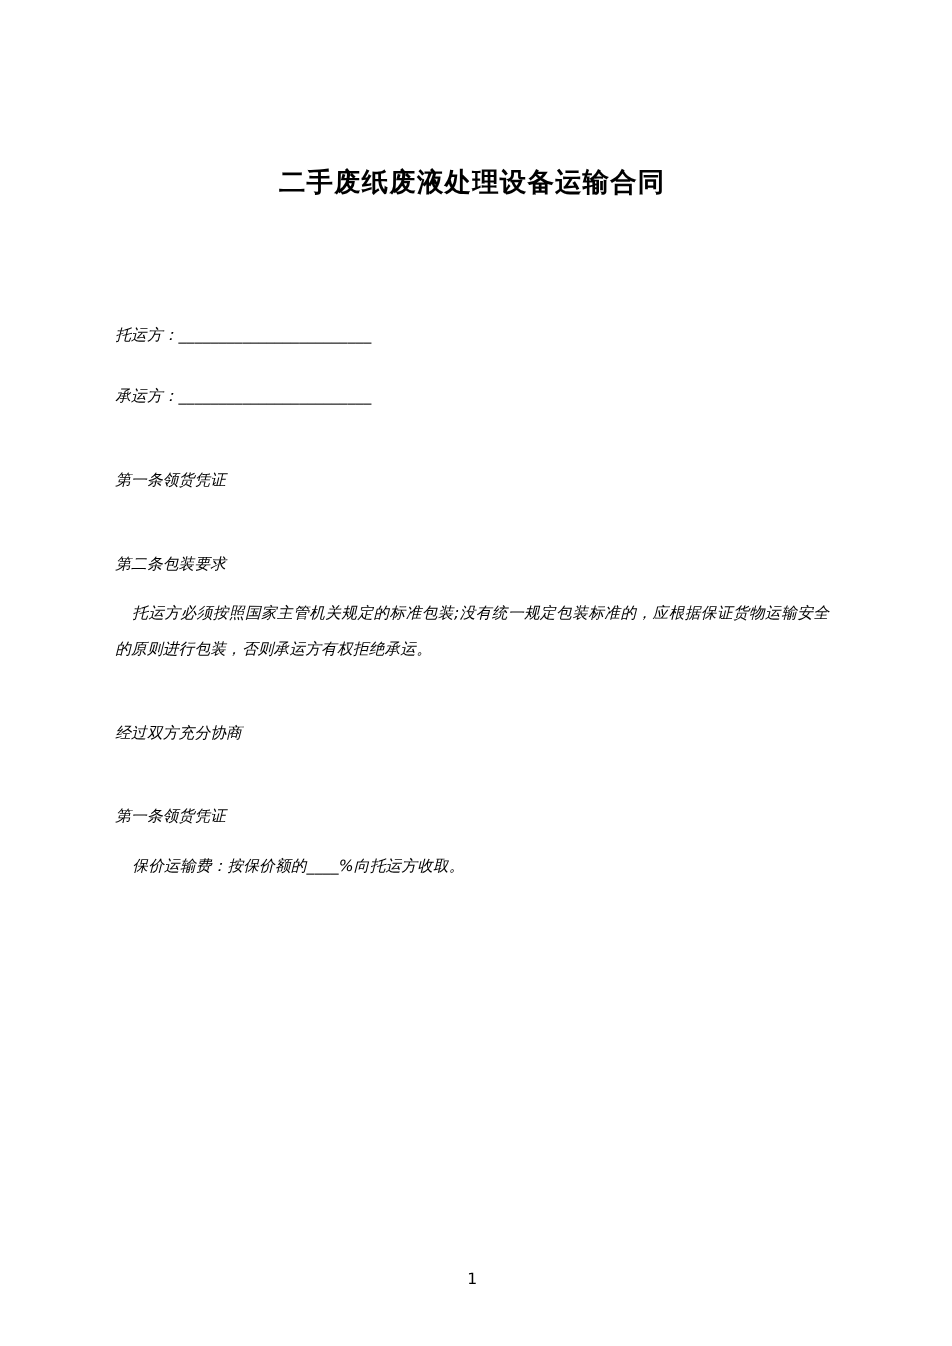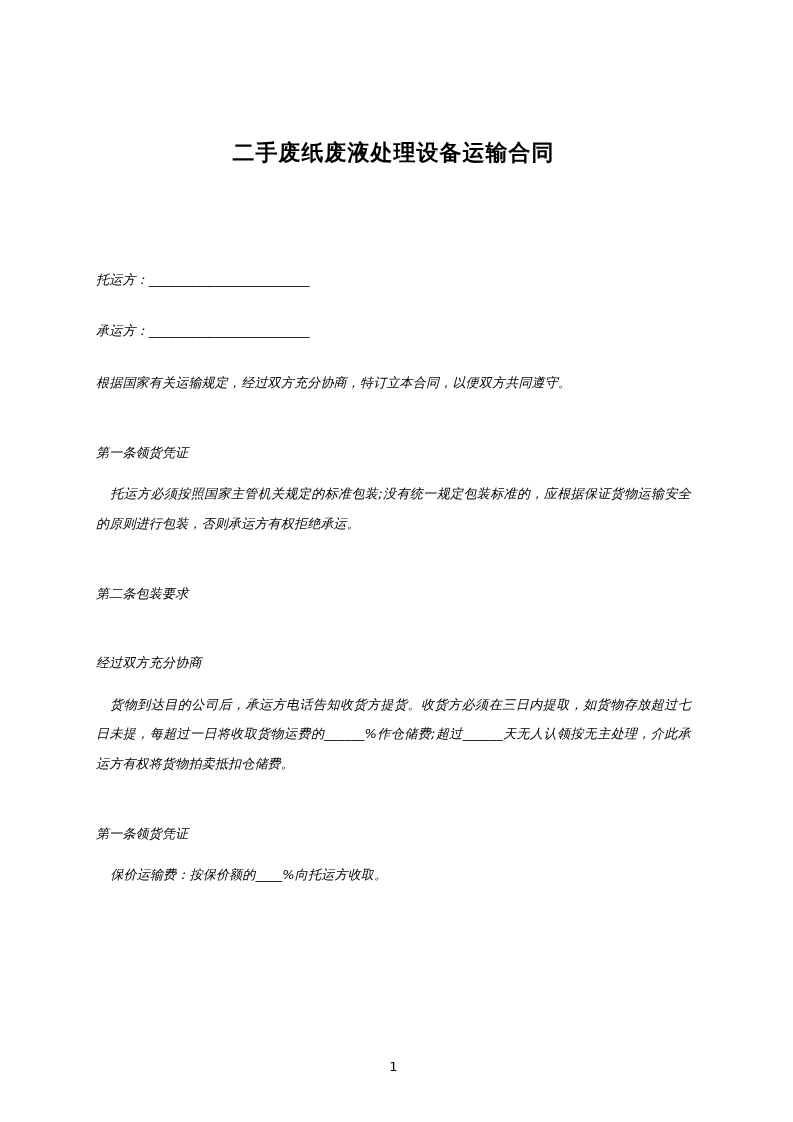--- a/index.html
+++ b/index.html
@@ -68,28 +68,26 @@
 <body>
 
 <div class="page">
 
   <h1 class="doc-title">二手废纸废液处理设备运输合同</h1>
 
   <div class="body-block">
     <p class="para field">托运方：________________________</p>
     <p class="para field">承运方：________________________</p>
 
-    <p class="para blank-gap">根据国家有关运输规定，经过双方充分协商，特订立本合同，以便双方共同遵守。</p>
 
     <p class="para heading">第一条领货凭证</p>
 
+    <p class="para heading">第二条包装要求</p>
     <p class="para indent blank-gap">托运方必须按照国家主管机关规定的标准包装;没有统一规定包装标准的，应根据保证货物运输安全的原则进行包装，否则承运方有权拒绝承运。</p>
-    <p class="para heading">第二条包装要求</p>
 
     <p class="para heading">经过双方充分协商</p>
-    <p class="para indent blank-gap">货物到达目的公司后，承运方电话告知收货方提货。收货方必须在三日内提取，如货物存放超过七日未提，每超过一日将收取货物运费的______%作仓储费;超过______天无人认领按无主处理，介此承运方有权将货物拍卖抵扣仓储费。</p>
 
     <p class="para heading">第一条领货凭证</p>
     <p class="para indent">保价运输费：按保价额的____%向托运方收取。</p>
   </div>
 
   <div class="page-number">1</div>
 </div>
 
 </body></html>

